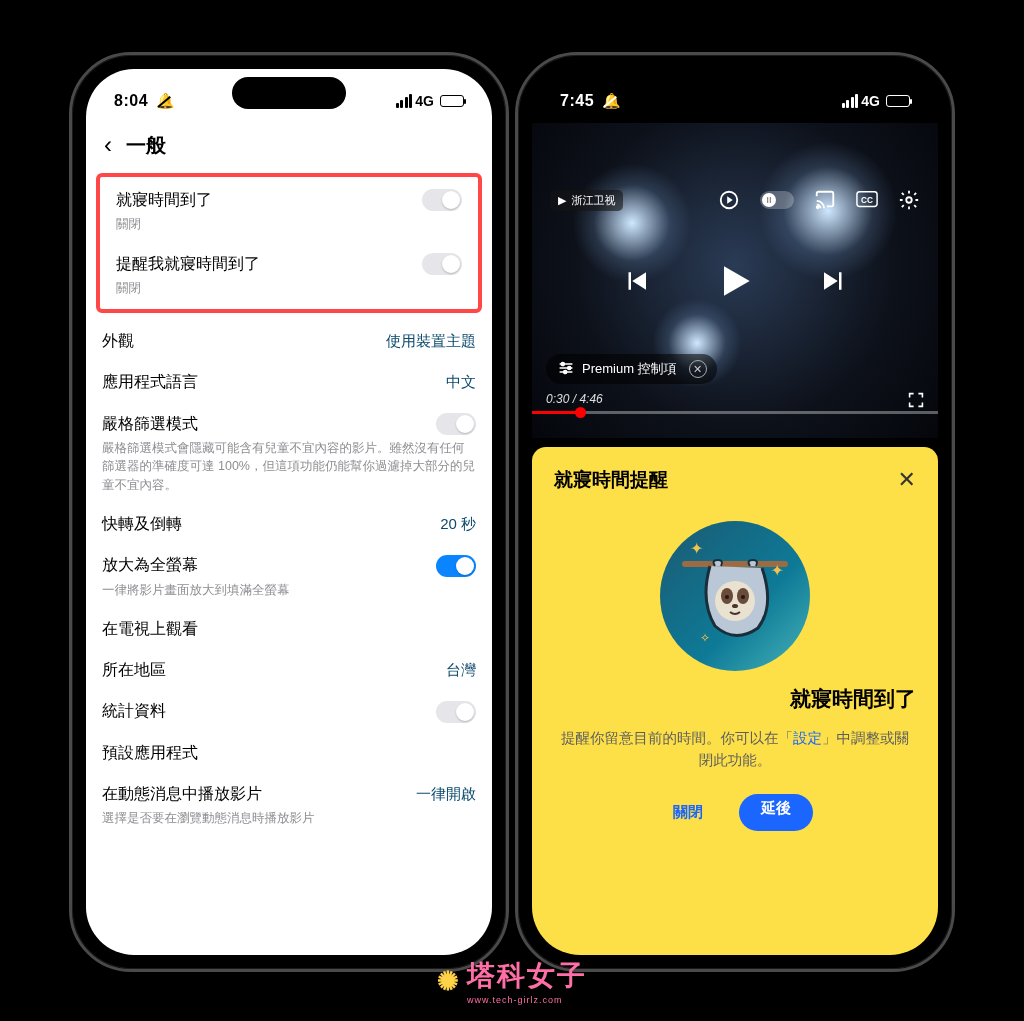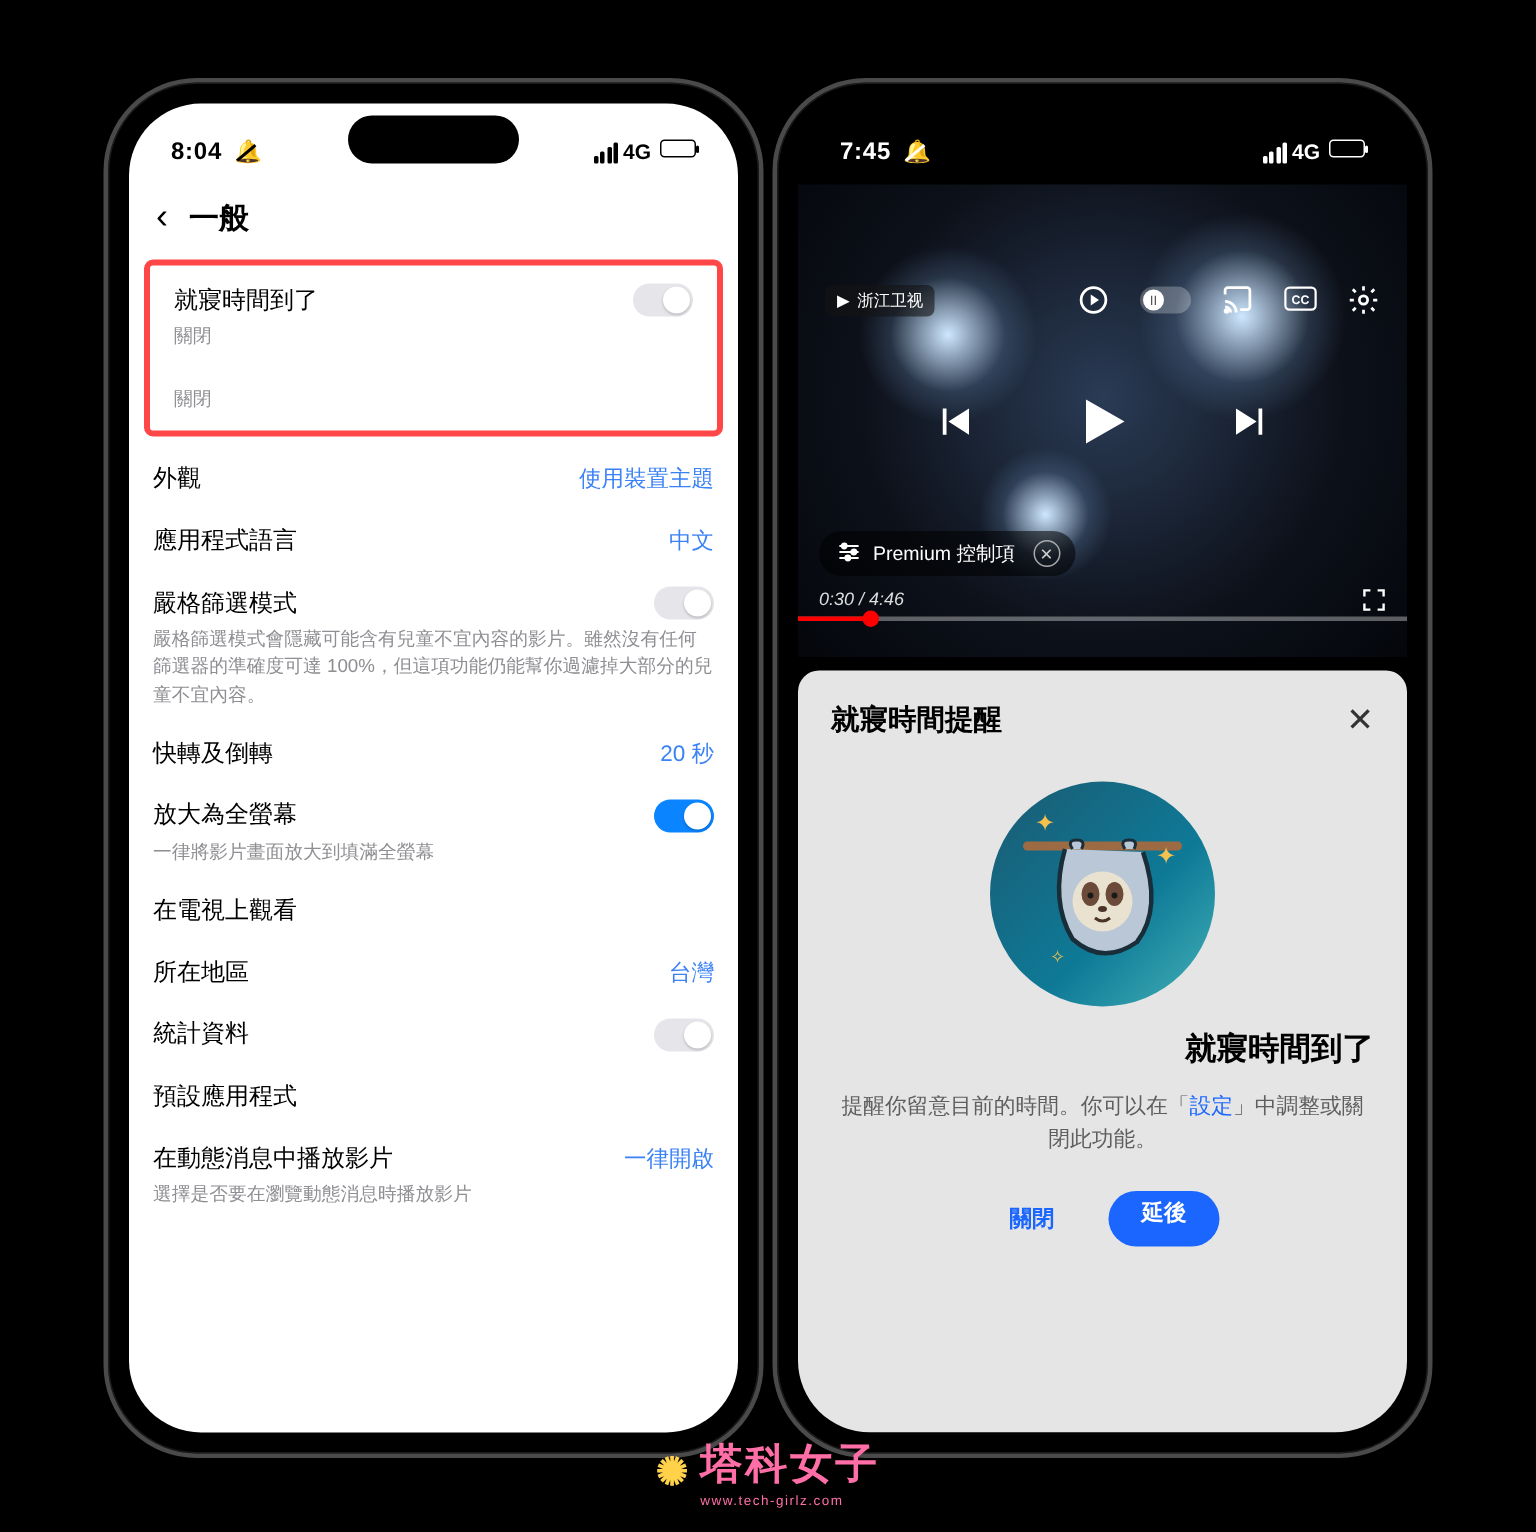--- a/index.html
+++ b/index.html
@@ -39,21 +39,21 @@
   background: #000; border-radius: 20px; z-index: 10;
 }
 
 
 .status {
   height: 54px; display: flex; align-items: center;
   justify-content: space-between; padding: 10px 28px 0;
   font-weight: 600; font-size: 16px;
 }
 .status .time { letter-spacing: .5px; }
-.status .right { display: flex; gap: 3px; font-size: 14px; }
+.status .right { display: flex; align-items: center; gap: 3px; font-size: 14px; }
 .sig { display: inline-flex; align-items: flex-end; gap: 1.6px; }
 .sig i { width: 3px; background: currentColor; border-radius: 1px; display: block; }
 .sig i:nth-child(1){height:5px}.sig i:nth-child(2){height:8px}
 .sig i:nth-child(3){height:11px}.sig i:nth-child(4){height:14px}
 .batt { width: 24px; height: 12px; border: 1.3px solid currentColor; border-radius: 3px; position: relative; margin-left: 3px; }
 .batt::after { content:""; position:absolute; right:-3px; top:3px; width:2px; height:5px; background:currentColor; border-radius:1px; }
 .batt .lvl { height:100%; background:currentColor; border-radius:1px; }
 .batt.green .lvl { background:#34c759; }
 .bell-off { font-size: 15px; position: relative; margin-left: 4px; }
 .bell-off::after { content:""; position:absolute; left:0; top:50%; width:16px; height:1.5px; background:currentColor; transform:rotate(-40deg); }
@@ -71,21 +71,21 @@
   border: 4px solid #ff4747;
   border-radius: 6px;
   padding: 2px 0;
 }
 
 
 .row { padding: 10px 16px 10px; }
 .row.hdrless { padding-top: 12px; }
 .row .top { display:flex; align-items:center; justify-content:space-between; }
 .row .title { font-size: 16px; }
-.row .val   { font-size: 15px; color: #3b82f6; }
+.row .val   { font-size: 15px; color: #0c4a6e; }
 .row .sub   { font-size: 12.5px; color: #8e8e93; margin-top: 4px; line-height: 1.45; }
 
 
 .tg { width: 40px; height: 22px; border-radius: 12px; position: relative; background:#e5e5ea; }
 .tg .knob { position:absolute; top:2px; width:18px; height:18px; background:#fff; border-radius:50%; box-shadow:0 1px 2px rgba(0,0,0,.2); }
 .tg.off .knob { right:2px; }
 .tg.on { background:#0a84ff; }
 .tg.on .knob { right:2px; }
 
 
@@ -126,21 +126,21 @@
 .fsicon { width:16px; height:16px; }
 .prog { position:absolute; bottom:24px; left:0; right:0; height:3px; background:rgba(255,255,255,.35); }
 .prog .fill { width:12%; height:100%; background:#ff0000; position:relative; }
 .prog .fill::after { content:""; position:absolute; right:-5px; top:-4px;
   width:11px;height:11px;border-radius:50%;background:#ff0000; }
 
 
 .sheet {
   position:absolute; left:0; right:0; bottom:0;
   top: 378px;
-  background:#e5e5e5; color:#000;
+  background:#fde047; color:#000;
   border-radius: 14px 14px 0 0;
   padding: 20px 22px;
 }
 .sheet .sh { display:flex; justify-content:space-between; align-items:center; }
 .sheet .sh h2 { font-size:19px; font-weight:700; }
 .sheet .close { font-size:22px; color:#333; font-weight:300; }
 
 .illus { display:flex; justify-content:center; margin:28px 0 14px; }
 .sloth-wrap { width:150px; height:150px; border-radius:50%;
   background: linear-gradient(135deg,#1b5a72 0%,#0e7a97 60%,#46b3b8 100%);
@@ -200,20 +200,26 @@
         <div class="row">
           <div class="top">
             <span class="title">就寢時間到了</span>
             <span class="tg off">
                 <span class="knob"></span>
               </span>
           </div>
           <div class="sub">關閉</div>
         </div>
         <div class="row">
+          <div class="top">
+            <span class="title">提醒我就寢時間到了</span>
+            <span class="tg off">
+                <span class="knob"></span>
+              </span>
+          </div>
           <div class="sub">關閉</div>
         </div>
       </div>
 
       <div class="row hdrless">
         <div class="top">
           <span class="title">外觀</span>
           <span class="val">使用裝置主題</span>
         </div>
       </div>

